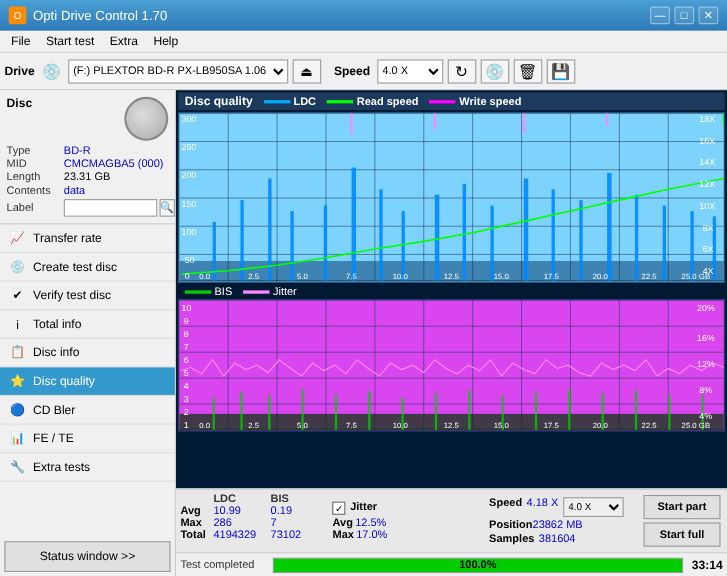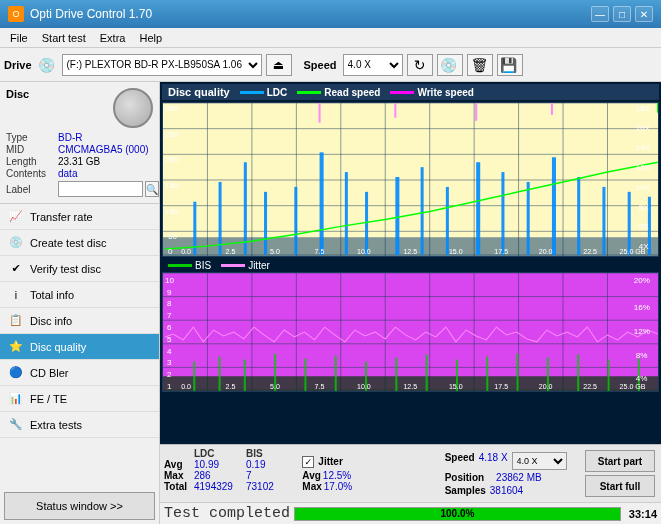--- a/index.html
+++ b/index.html
@@ -47,21 +47,21 @@
 
     .status-btn { height: 28px; border: 1px solid #999; background: #e0e0e0; cursor: pointer; font-size: 11px; margin: 4px; display: flex; align-items: center; justify-content: center; }
 
     .content-area { flex: 1; display: flex; flex-direction: column; }
     .legend-item { display: flex; align-items: center; gap: 3px; font-size: 10px; }
     .legend-color { width: 24px; height: 3px; }
     .checkbox { width: 12px; height: 12px; border: 1px solid #666; background: white; display: flex; align-items: center; justify-content: center; font-size: 9px; }
     .action-btn { height: 22px; border: 1px solid #999; background: #e8e8e8; cursor: pointer; font-size: 10px; font-weight: 600; }
 
     .status-bar { background: #f0f0f0; height: 22px; display: flex; align-items: center; border-top: 1px solid #ccc; padding: 0 4px; gap: 4px; }
-    .status-text { font-size: 15px; color: #333; min-width: 80px; font-family: Liberation Mono, monospace; }
+    .status-text { font-size: 10px; color: #333; min-width: 80px; }
     .progress-bar { flex: 1; height: 14px; background: #c0c0c0; border: 1px solid #999; position: relative; }
     .progress-fill { height: 100%; background: #00cc00; }
     .progress-text { position: absolute; top: 0; left: 0; right: 0; bottom: 0; display: flex; align-items: center; justify-content: center; font-size: 10px; font-weight: 600; }
     .time-display { font-size: 11px; font-weight: 600; color: #000; margin-left: 4px; }
   </style>
 </head>
 <body>
 
 <div class="title-bar">
   <div class="title-bar-left">
@@ -186,21 +186,21 @@
         <div class="legend-item">
           <div class="legend-color" style="background:#00ff00;"></div>
           <span>Read speed</span>
         </div>
         <div class="legend-item">
           <div class="legend-color" style="background:#ff00ff;"></div>
           <span>Write speed</span>
         </div>
       </div>
 
-      <div style="position:relative; height:155px; background:#fef9c3; border:1px solid #1a3a5c; margin-bottom:2px;">
+      <div style="position:relative; height:155px; background:#7dd3fc; border:1px solid #1a3a5c; margin-bottom:2px;">
         <svg width="100%" height="100%" viewBox="0 0 490 155" preserveAspectRatio="none">
 
           <line x1="0" y1="0" x2="490" y2="0" stroke="#1a3a5c" stroke-width="0.5"></line>
           <line x1="0" y1="26" x2="490" y2="26" stroke="#1a3a5c" stroke-width="0.5"></line>
           <line x1="0" y1="52" x2="490" y2="52" stroke="#1a3a5c" stroke-width="0.5"></line>
           <line x1="0" y1="78" x2="490" y2="78" stroke="#1a3a5c" stroke-width="0.5"></line>
           <line x1="0" y1="104" x2="490" y2="104" stroke="#1a3a5c" stroke-width="0.5"></line>
           <line x1="0" y1="130" x2="490" y2="130" stroke="#1a3a5c" stroke-width="0.5"></line>
           <line x1="0" y1="154" x2="490" y2="154" stroke="#1a3a5c" stroke-width="0.5"></line>
 
@@ -400,21 +400,21 @@
         </div>
 
         <div style="flex:1; display:flex; flex-direction:column; justify-content:center; font-size:10px; padding:0 4px; gap:2px;">
           <div style="display:flex; gap:4px;">
             <span style="font-weight:600;">Speed</span>
             <span style="color:#0000cc;">4.18 X</span>
             <select style="height:18px; width:55px; font-size:9px; border:1px solid #999;">
               <option>4.0 X</option>
             </select>
           </div>
-          <div style="display:flex; gap:12px;">
+          <div style="display:flex; gap:0;">
             <span style="font-weight:600;">Position</span>
             <span style="color:#0000cc;">23862 MB</span>
           </div>
           <div style="display:flex; gap:4px;">
             <span style="font-weight:600;">Samples</span>
             <span style="color:#0000cc;">381604</span>
           </div>
         </div>
 
         <div style="display:flex; flex-direction:column; gap:3px; padding:2px;">

